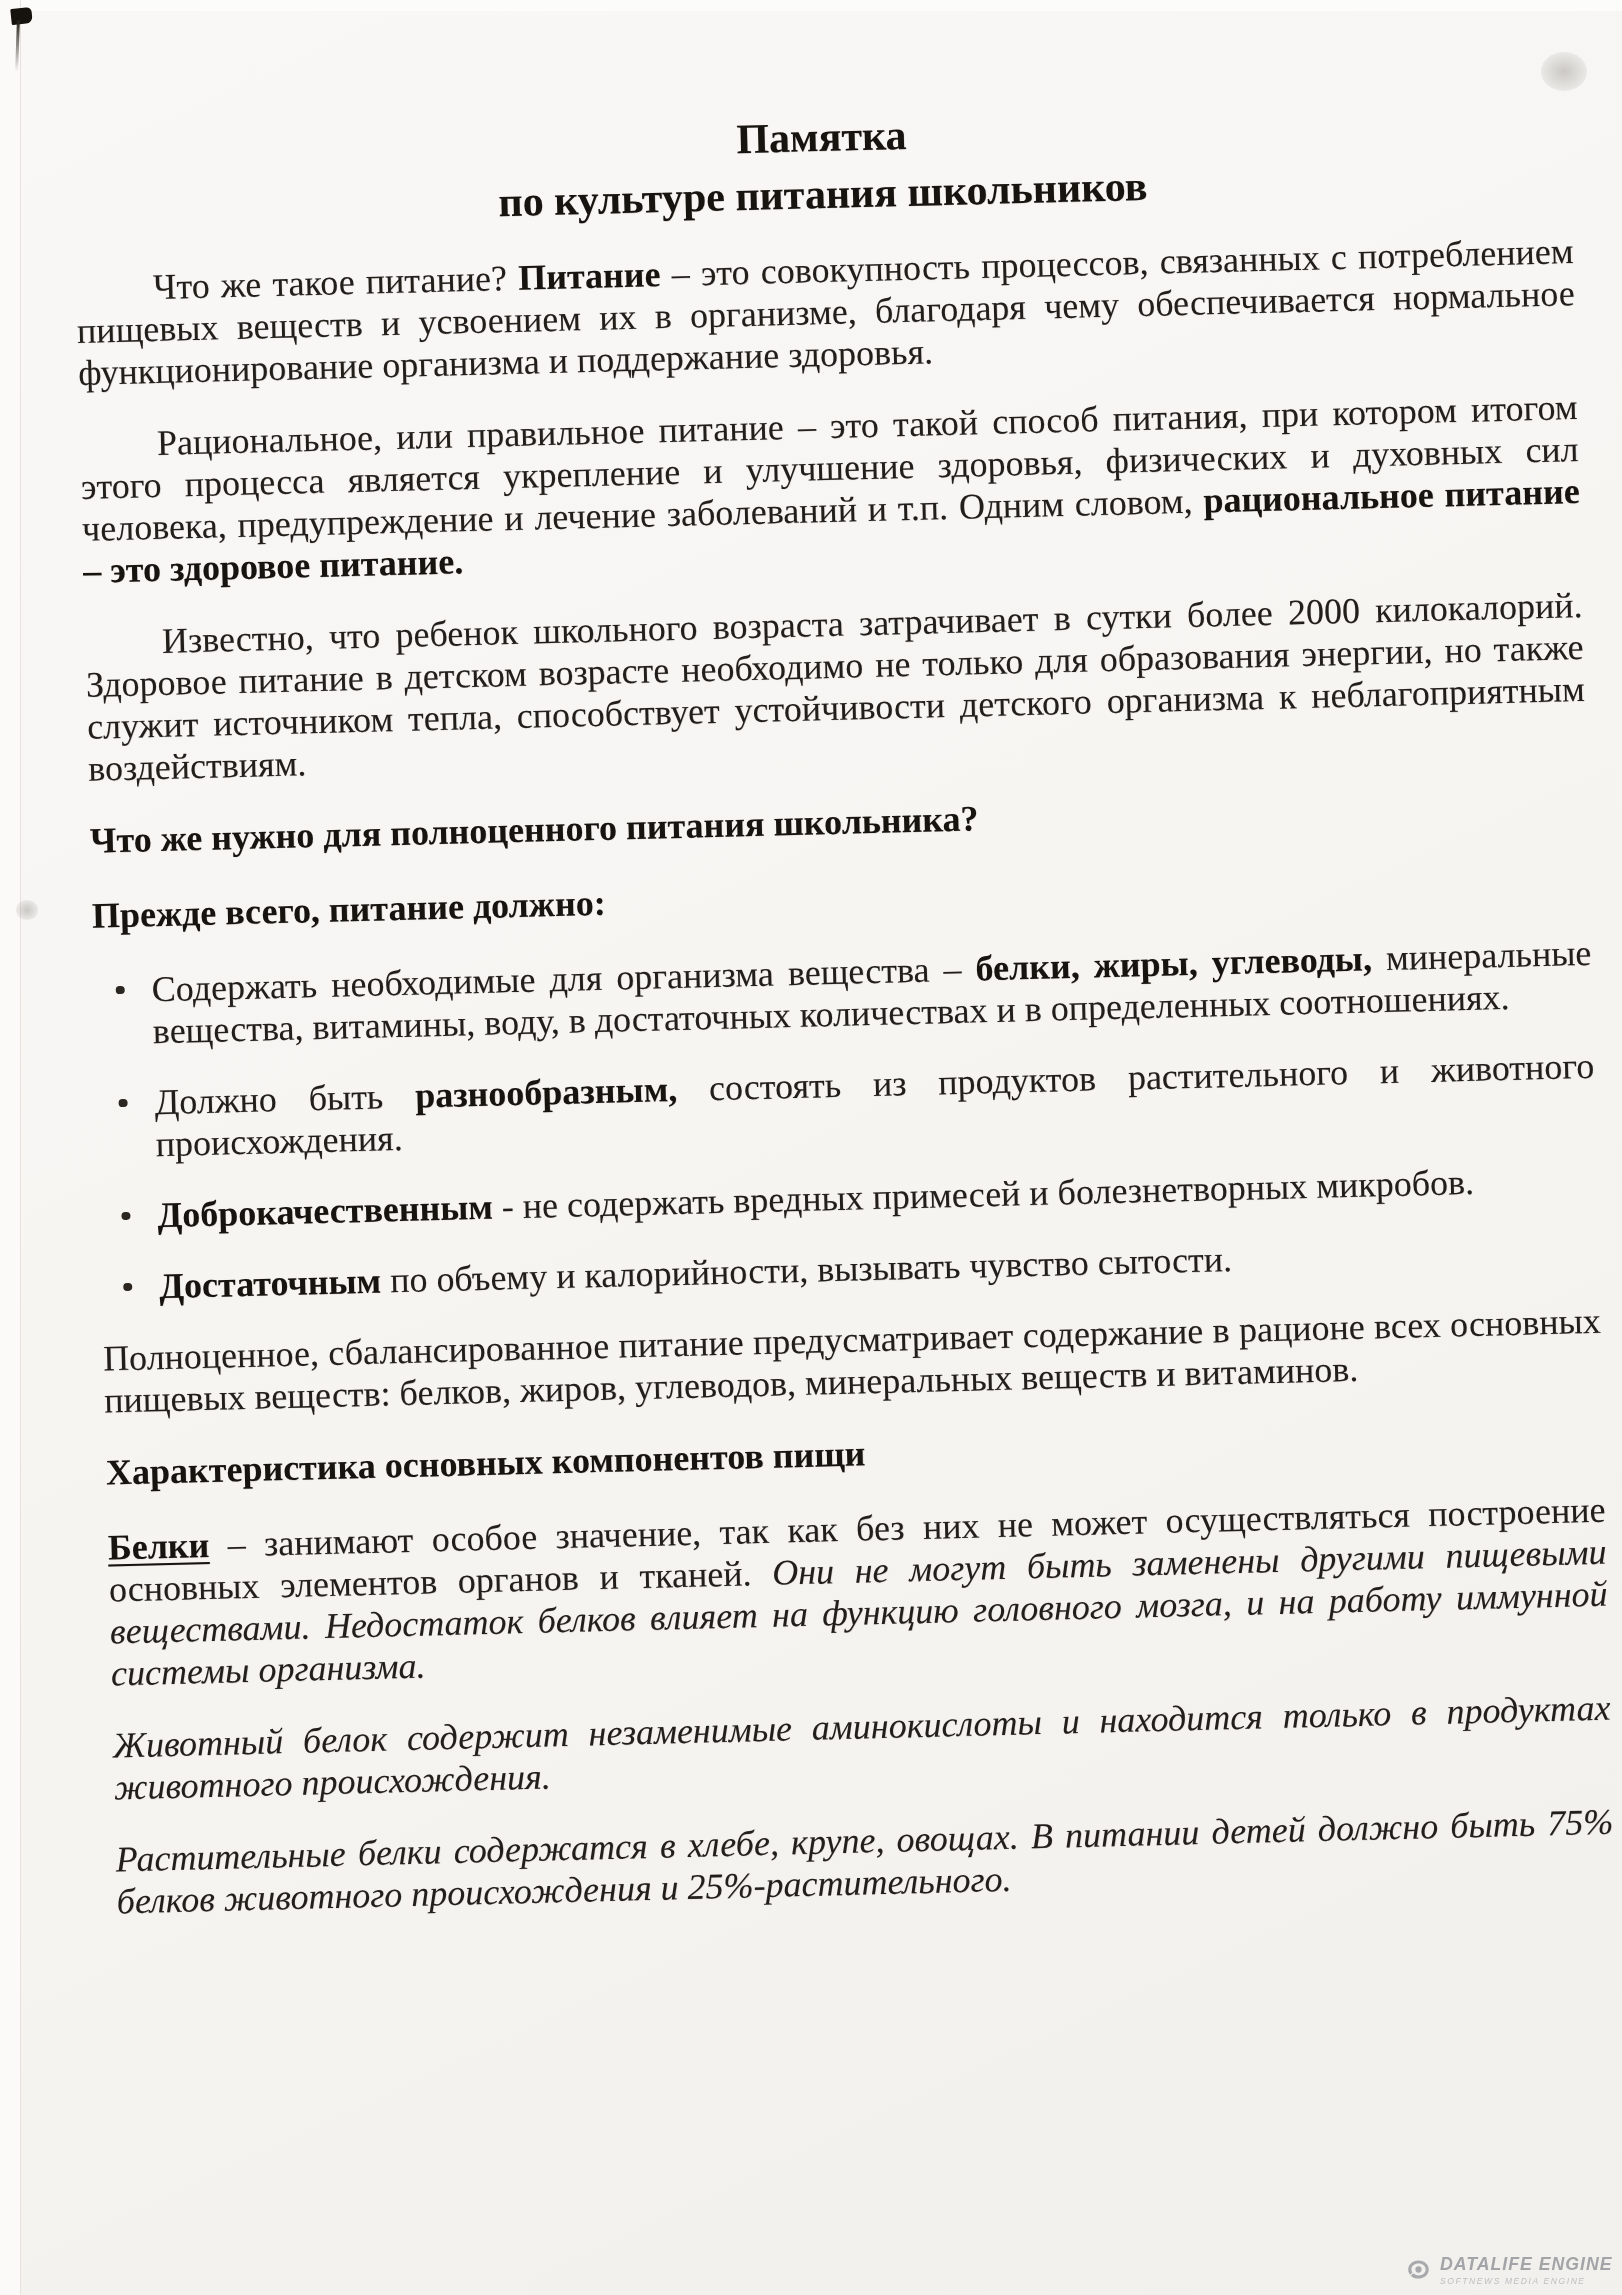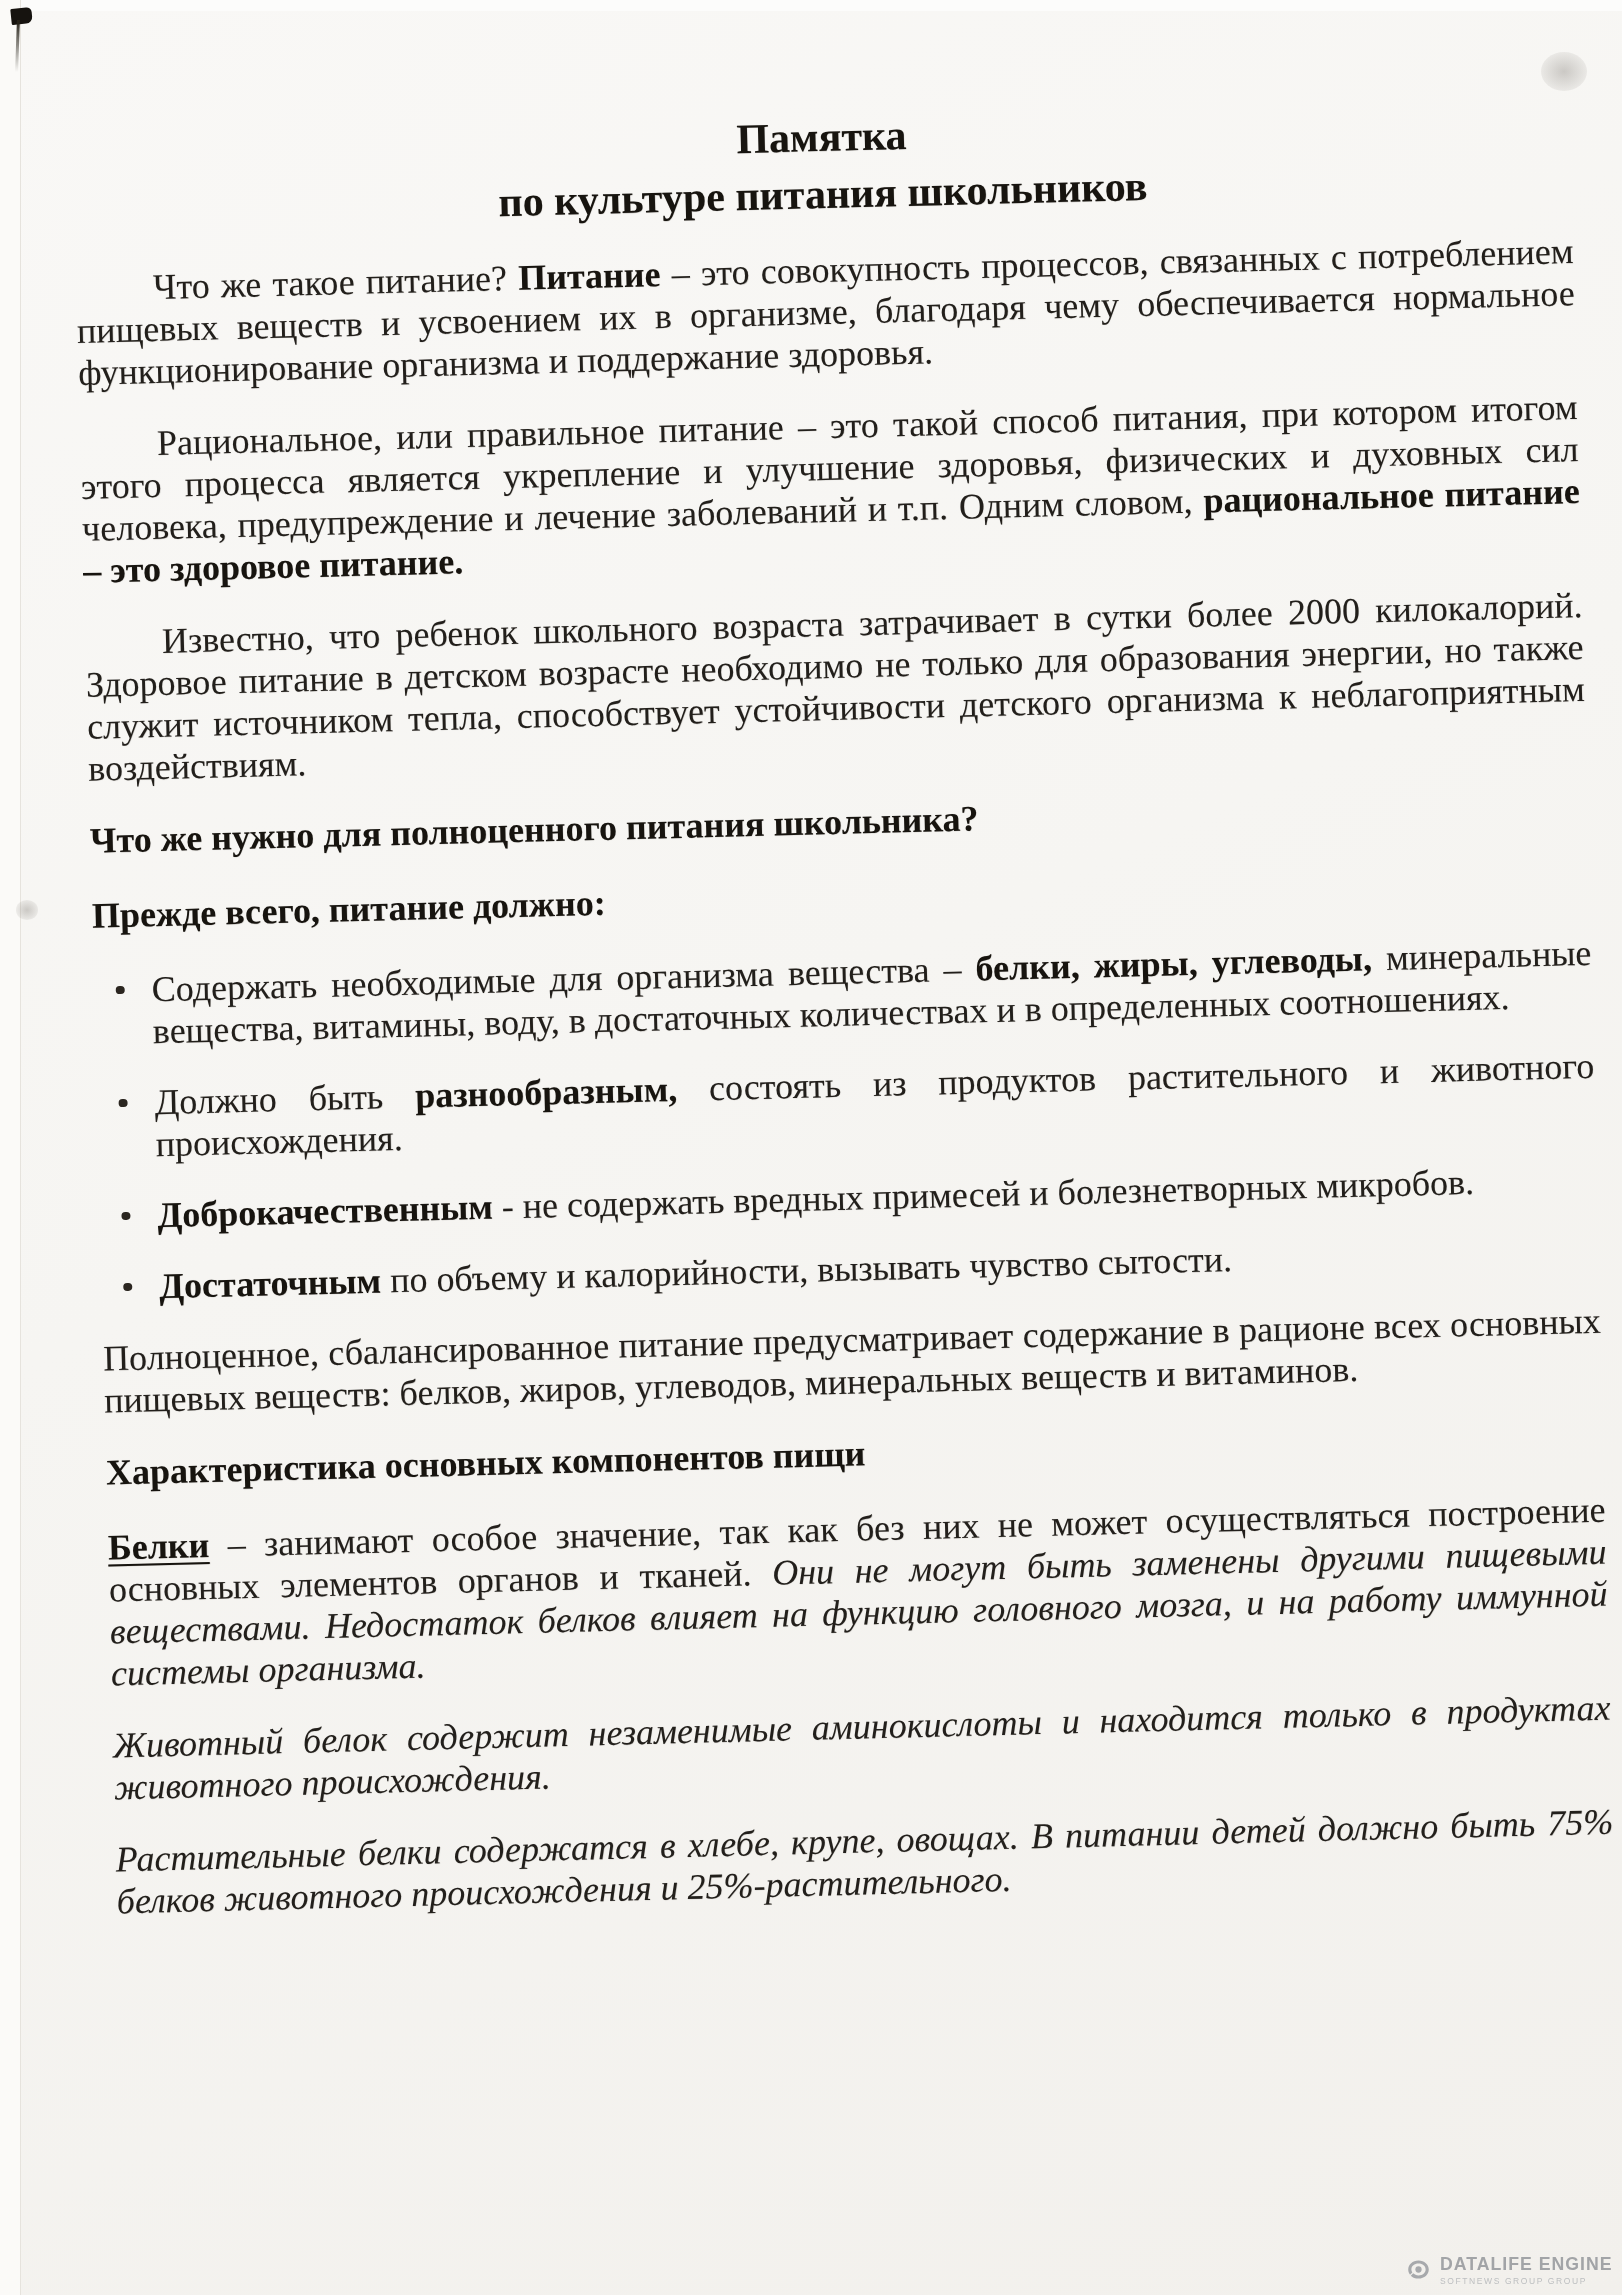--- a/index.html
+++ b/index.html
@@ -67,20 +67,21 @@
 
   .b{font-weight:bold;color:#17140f;}
   .i{font-style:italic;}
   .u{text-decoration:underline;text-decoration-thickness:2px;text-underline-offset:4.6px;}
 
   .watermark{
     position:absolute;right:10.5px;bottom:9.2px;
     display:flex;align-items:center;gap:6.5px;
     font-family:"Liberation Sans", sans-serif;
     color:#a2a4a7;
+    font-style:italic;
   }
   .wm-logo{flex:none;width:29px;height:29px;}
   .wm-text{display:flex;flex-direction:column;}
   .wm-title{font-size:17.7px;font-weight:bold;letter-spacing:1px;color:#a2a4a7;}
   .wm-sub{font-size:8.5px;letter-spacing:1.6px;color:#bcbec0;margin-top:1.3px;}
 </style>
 </head>
 <body>
 
 <div class="scan-page">
@@ -126,17 +127,17 @@
       </div>
   </div>
 
   <div class="watermark">
     <svg class="wm-logo" viewBox="0 0 24 24">
       <path d="M3.5 12c0-4.2 3.6-7.5 8.5-7.5s8.5 3.3 8.5 7.5-3.6 7.5-8.5 7.5c-2.6 0-4.9-.9-6.4-2.4l2-1.9c1.1 1 2.6 1.7 4.4 1.7 3.4 0 5.9-2.1 5.9-4.9S15.4 7.1 12 7.1 6.1 9.2 6.1 12c0 .9.3 1.8.8 2.5l-1.9 1.8C4 15.1 3.5 13.6 3.5 12z" fill="#a7a9ac"></path>
       <circle cx="12" cy="12" r="2.6" fill="#a7a9ac"></circle>
     </svg>
     <div class="wm-text">
       <span class="wm-title">DATALIFE ENGINE</span>
-      <span class="wm-sub">SOFTNEWS GROUP GROUP</span>
+      <span class="wm-sub">SOFTNEWS MEDIA ENGINE</span>
     </div>
   </div>
 </div>
 
 
 </body></html>

